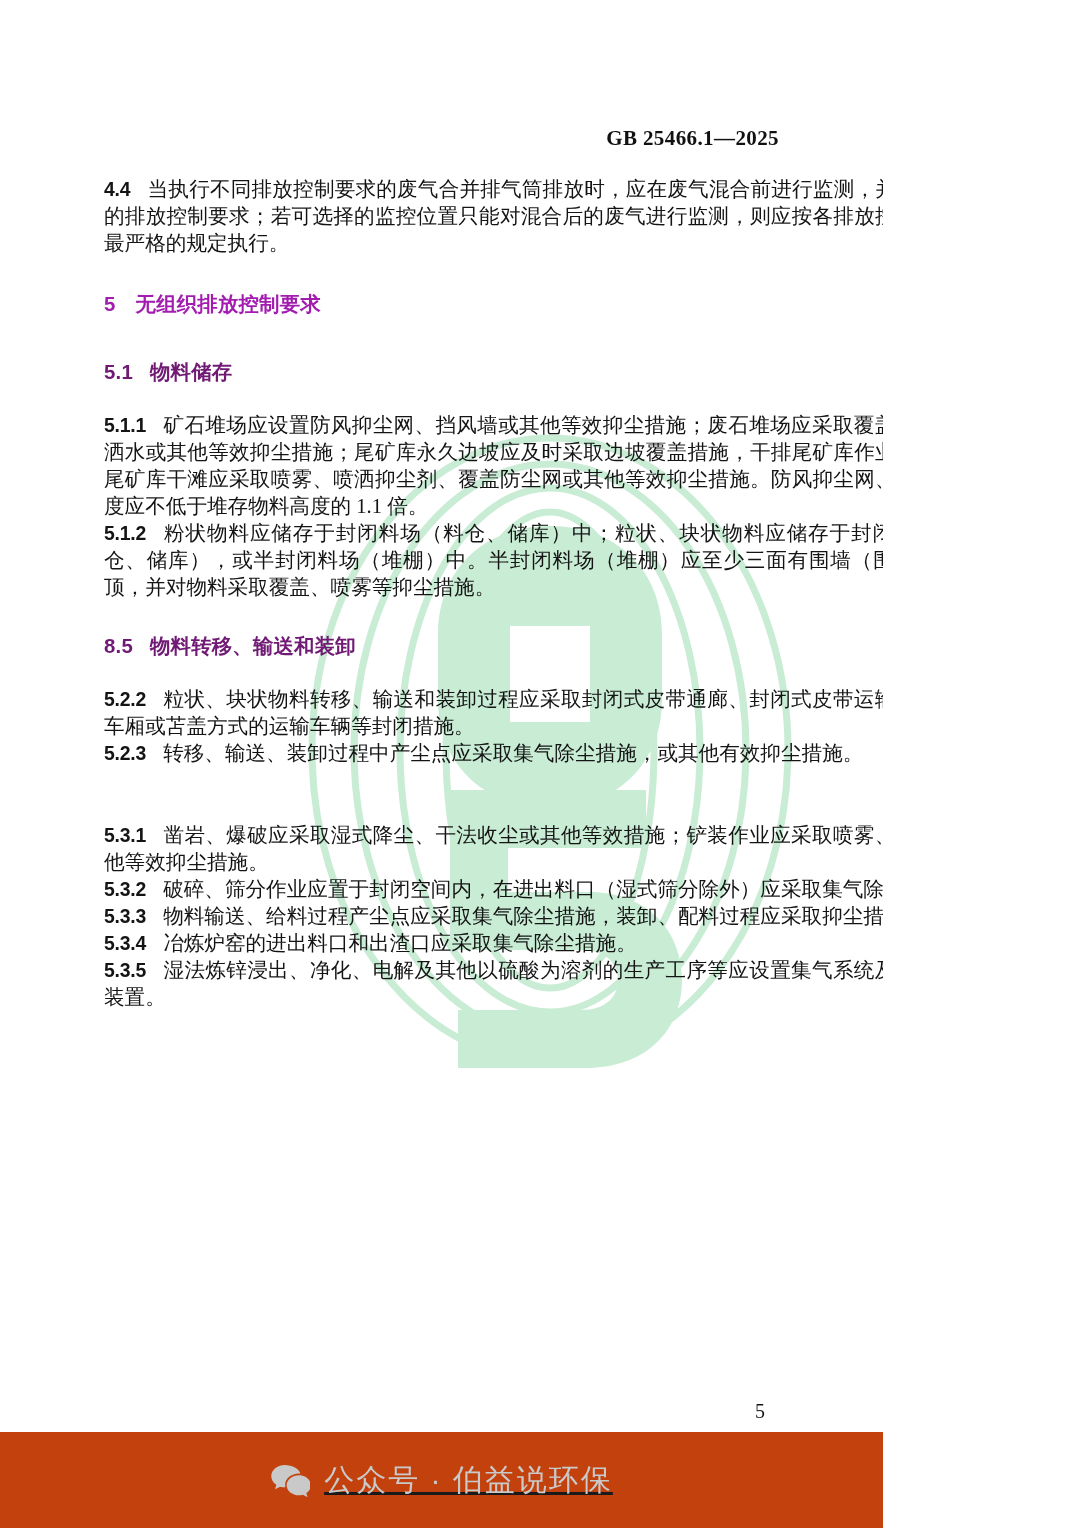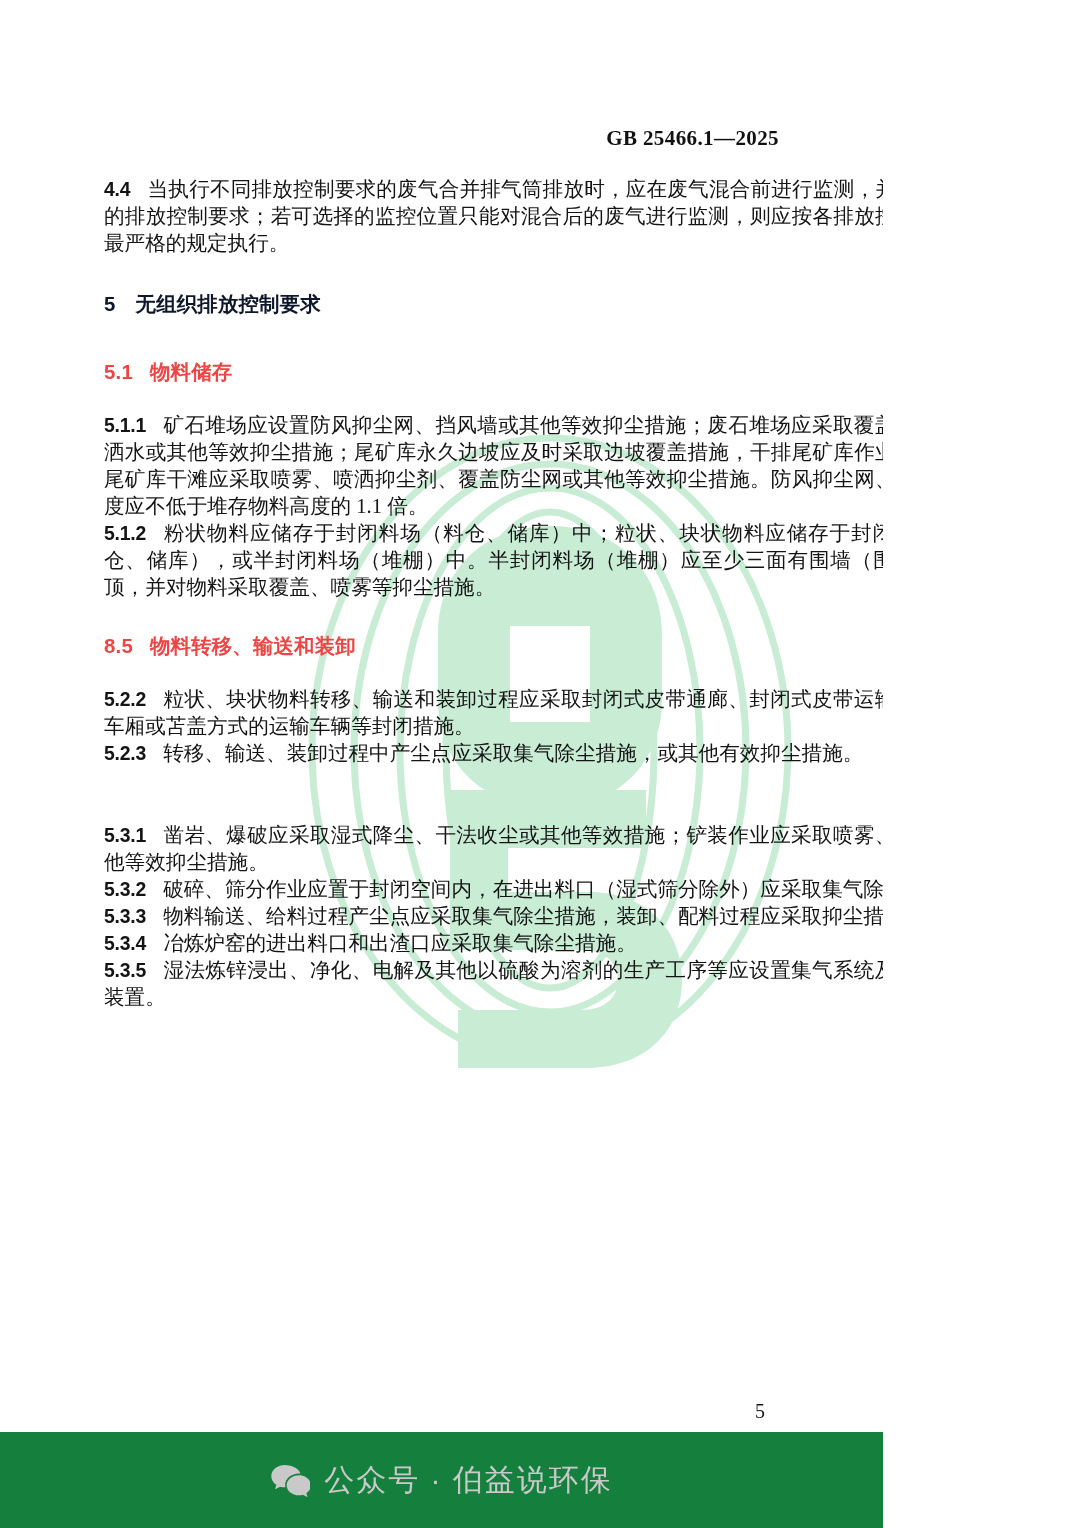--- a/index.html
+++ b/index.html
@@ -81,32 +81,32 @@
     white-space: nowrap;
   }
 
   
   .h1 {
     font-family: "Liberation Sans", "DejaVu Sans", sans-serif;
     font-weight: bold;
     font-size: 20.4px;
     line-height: 30px;
     margin: 0;
-    color: #0f172a;
+    color: #a21caf;
     letter-spacing: 0.2px;
   }
   .h1 .hnum { margin-right: 20px; }
 
   .h2 {
     font-family: "Liberation Sans", "DejaVu Sans", sans-serif;
     font-weight: bold;
     font-size: 20.4px;
     line-height: 30px;
     margin: 0;
-    color: #ef4444;
+    color: #701a75;
     letter-spacing: 0.2px;
   }
   .h2 .hnum { margin-right: 17px; }
 
   .gap-h1-top { height: 32px; }
   .gap-h1-bot { height: 38px; }
   .gap-h2-top { height: 30px; }
   .gap-h2-bot { height: 25px; }
 
   .page-number {
@@ -122,22 +122,23 @@
   #footer-strip {
     position: absolute;
     left: 0;
     right: 0;
     bottom: 0;
     height: 96px;
     display: flex;
     align-items: center;
     justify-content: center;
     gap: 14px;
-    background: #15803d;
+    background: #c2410c;
     z-index: 3;
+    text-decoration: underline;
   }
   #footer-strip .wm-text {
     font-family: "Liberation Sans", "DejaVu Sans", sans-serif;
     font-size: 30px;
     color: #c9c9c9;
     letter-spacing: 2px;
     white-space: nowrap;
   }
   #footer-strip .wechat {
     width: 40px; height: 34px;

